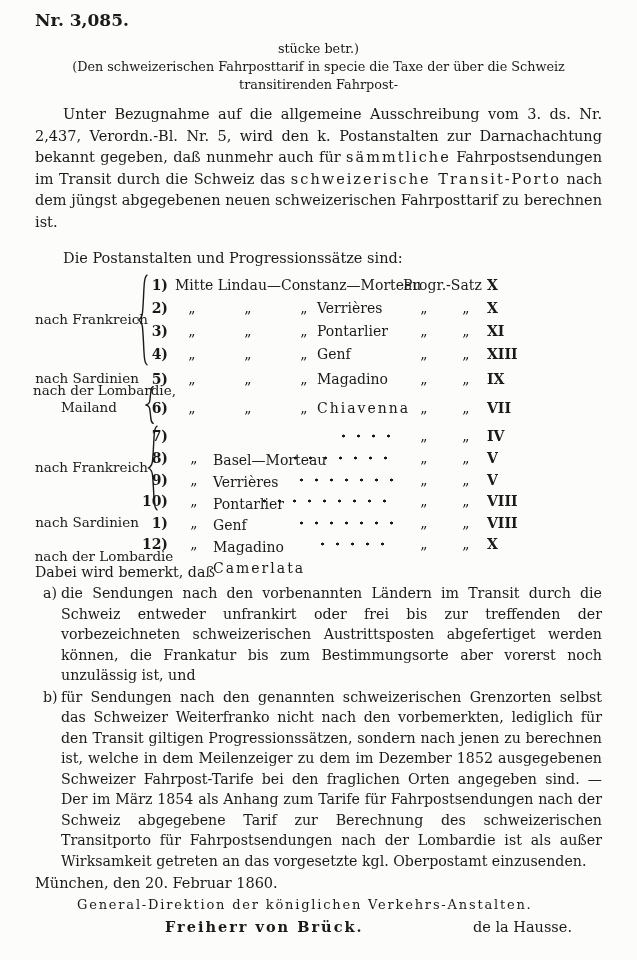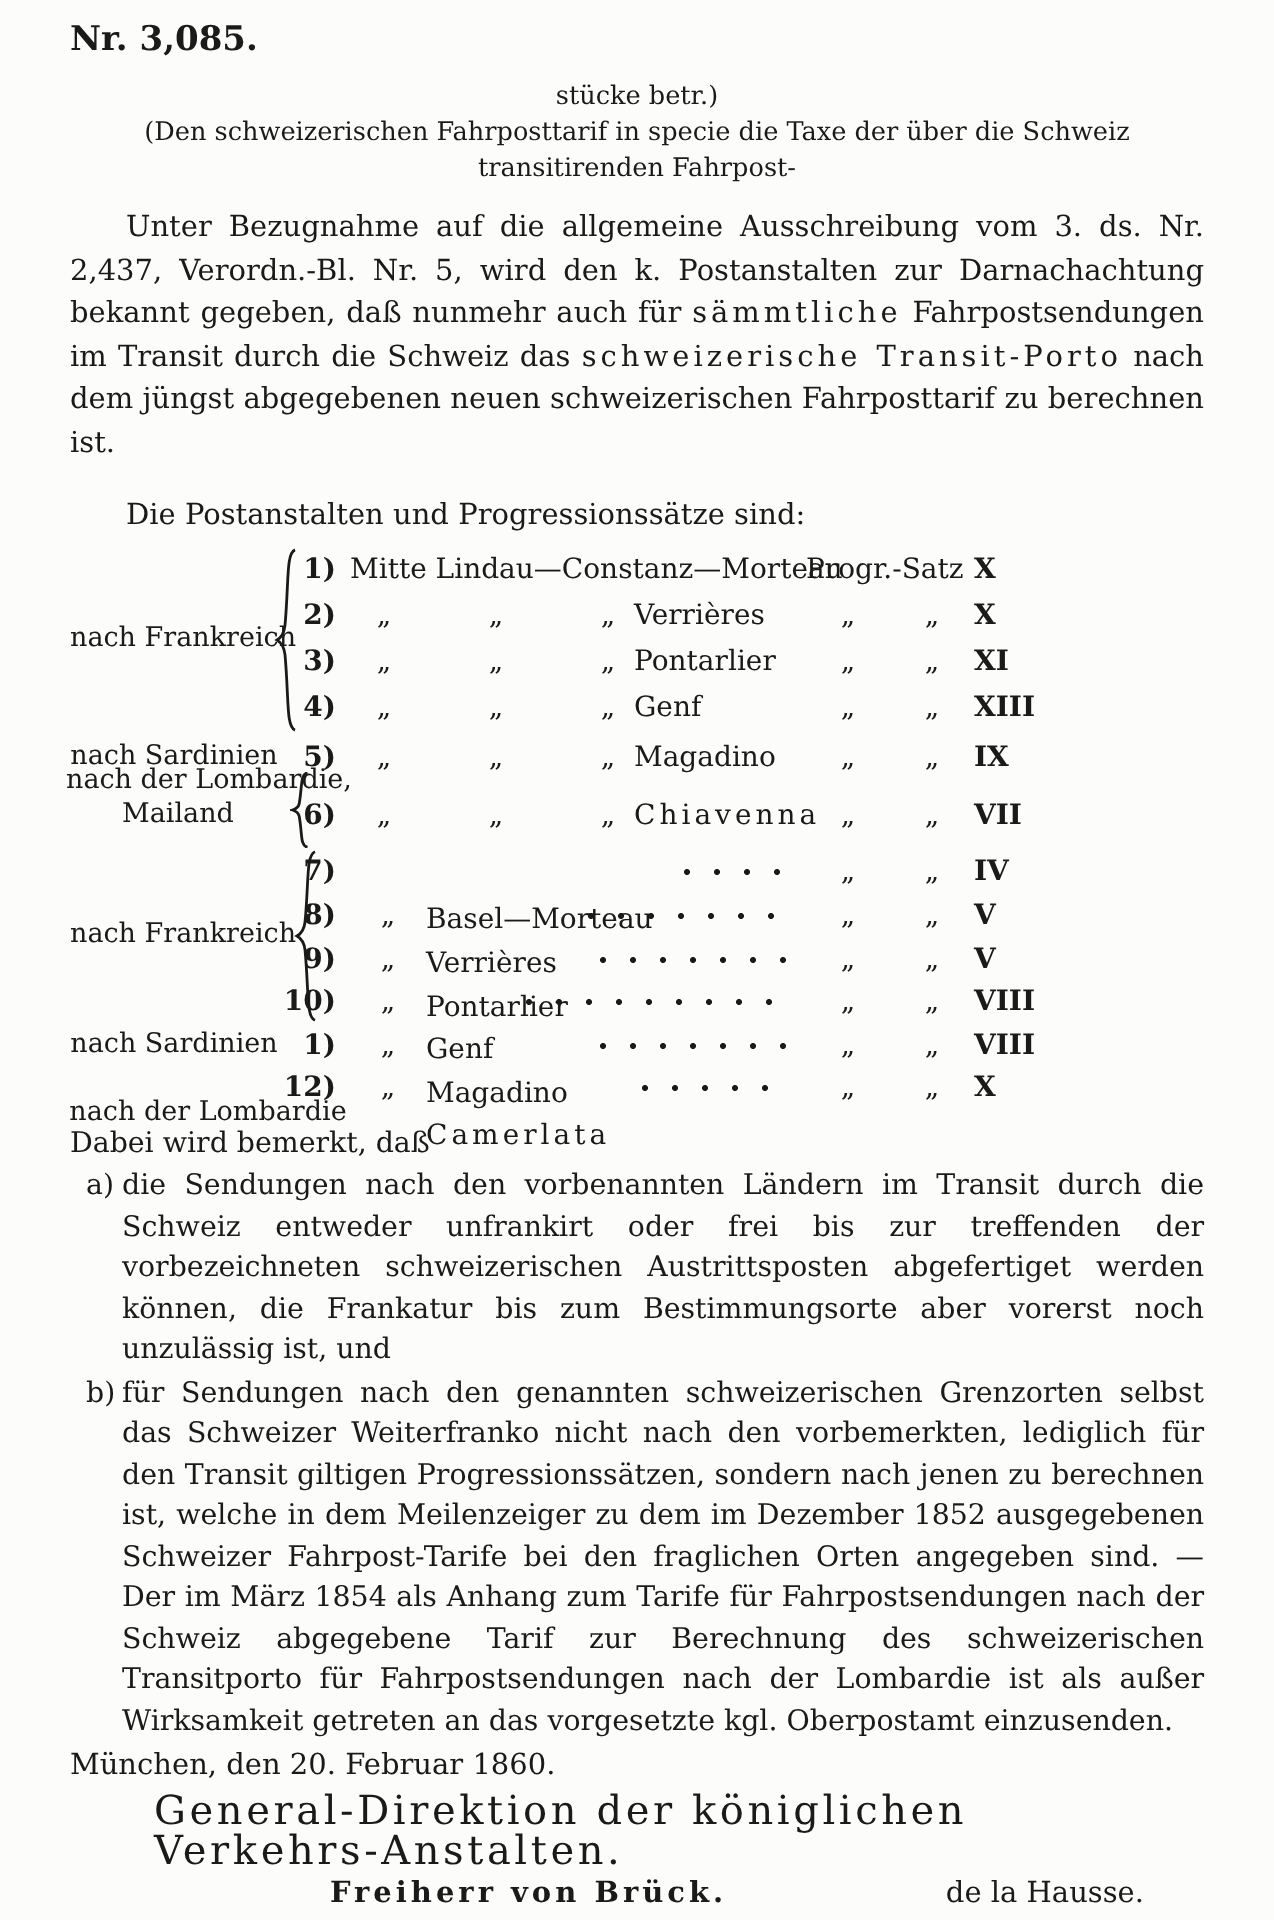--- a/index.html
+++ b/index.html
@@ -53,21 +53,21 @@
   .brace svg{display:block;width:100%;height:100%;}
 
   
   .remarks{margin-top:6px;font-size:14.2px;line-height:20.5px;}
   .ritem{display:flex;margin-top:1px;}
   .rmark{width:26px;min-width:26px;padding-left:8px;box-sizing:border-box;}
   .rtext{flex:1;text-align:justify;}
 
   
   .dateline{font-size:14.5px;margin-top:2px;line-height:20px;}
-  .authority{font-size:20px;margin-left:42px;letter-spacing:1.8px;margin-top:2px;line-height:20px;}
+  .authority{font-size:13px;margin-left:42px;letter-spacing:1.8px;margin-top:2px;line-height:20px;}
   .sigrow{display:flex;margin-top:2px;font-size:14.5px;line-height:20px;}
   .sigleft{margin-left:130px;letter-spacing:2px;font-weight:bold;}
   .sigright{margin-left:auto;margin-right:30px;}
 </style>
 </head>
 <body>
 
 <div class="page">
 
   <div class="docnum">Nr. 3,085.</div>

